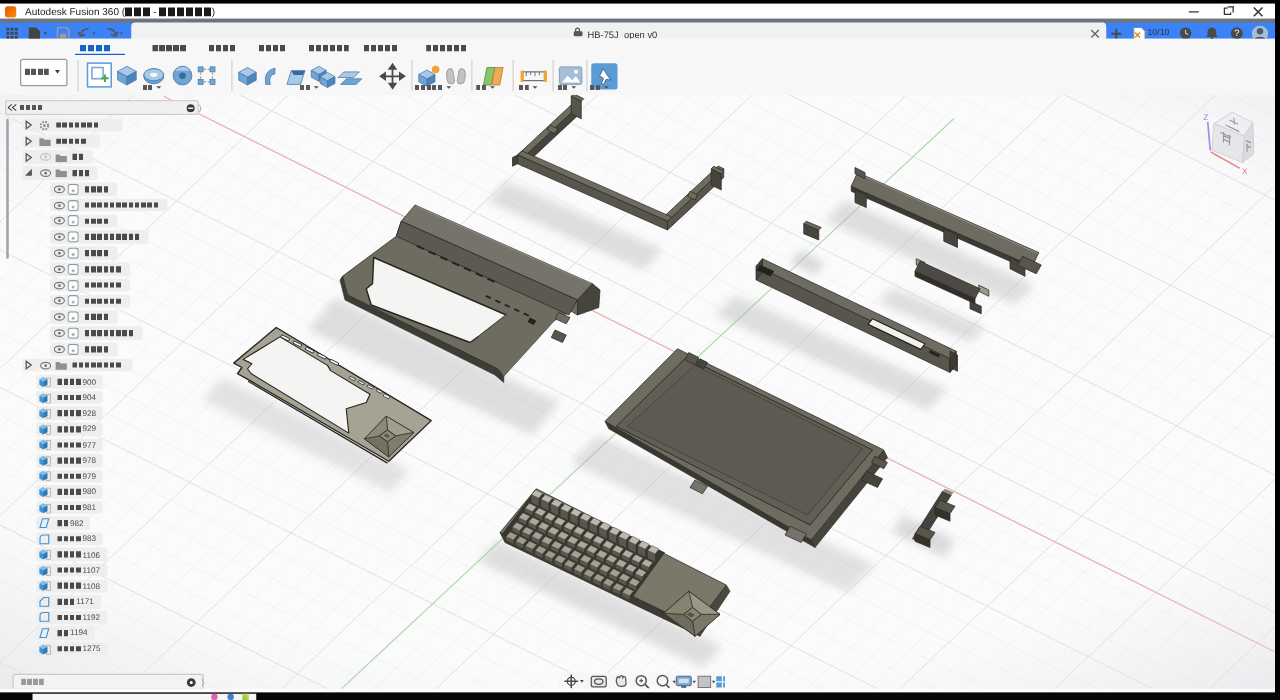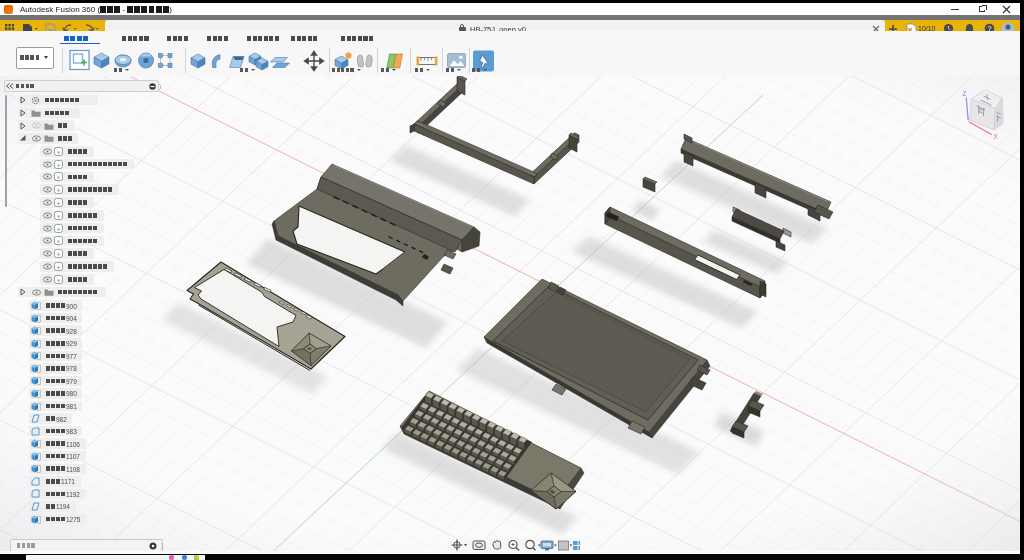--- a/index.html
+++ b/index.html
@@ -9,21 +9,21 @@
     <div class="abs" style="left:0;top:0;width:1020px;height:12px;background:#fff">
       <div class="abs" style="left:4px;top:2px;width:9px;height:9px;border-radius:2px;background:linear-gradient(135deg,#e65300,#f29111)"></div>
       <div class="abs" style="left:20px;top:1.5px;font-size:8px;color:#1a1a1a;white-space:nowrap">Autodesk Fusion 360 (<span style="display:inline-block;vertical-align:middle;width:20.3px;height:6.5px;background:repeating-linear-gradient(90deg,#1a1a1a 0,#1a1a1a 5.9px,transparent 5.9px,transparent 7.2px);"></span><span> - </span><span style="display:inline-block;vertical-align:middle;width:41.9px;height:6.5px;background:repeating-linear-gradient(90deg,#1a1a1a 0,#1a1a1a 5.9px,transparent 5.9px,transparent 7.2px);"></span><span>)</span></div>
       <div class="abs" style="left:951px;top:6px;width:8px;height:1.4px;background:#333"></div>
       <div class="abs" style="left:979px;top:3px;width:6px;height:6px;border:1.2px solid #333"></div>
       <div class="abs" style="left:982px;top:1.5px;width:5px;height:5px;border:1.2px solid #333;border-left:none;border-bottom:none;background:#fff"></div>
       <svg class="abs" style="left:1002px;top:2px" width="9" height="9">
         <path d="M1 1 L8 8 M8 1 L1 8" stroke="#333" stroke-width="1.2"></path>
       </svg>
     </div>
-    <div class="abs" style="left:0;top:12px;width:1020px;height:16px;background:#eab308;border-top:5px solid #737373">
+    <div class="abs" style="left:0;top:12px;width:1020px;height:16px;background:#3b82f6;border-top:3px solid #737373">
       <svg class="abs" style="left:5px;top:4px" width="10" height="10">
         <rect x="0.0" y="0.0" width="2.4" height="2.4" fill="#444"></rect>
         <rect x="3.4" y="0.0" width="2.4" height="2.4" fill="#444"></rect>
         <rect x="6.8" y="0.0" width="2.4" height="2.4" fill="#444"></rect>
         <rect x="0.0" y="3.4" width="2.4" height="2.4" fill="#444"></rect>
         <rect x="3.4" y="3.4" width="2.4" height="2.4" fill="#444"></rect>
         <rect x="6.8" y="3.4" width="2.4" height="2.4" fill="#444"></rect>
         <rect x="0.0" y="6.8" width="2.4" height="2.4" fill="#444"></rect>
         <rect x="3.4" y="6.8" width="2.4" height="2.4" fill="#444"></rect>
         <rect x="6.8" y="6.8" width="2.4" height="2.4" fill="#444"></rect>

